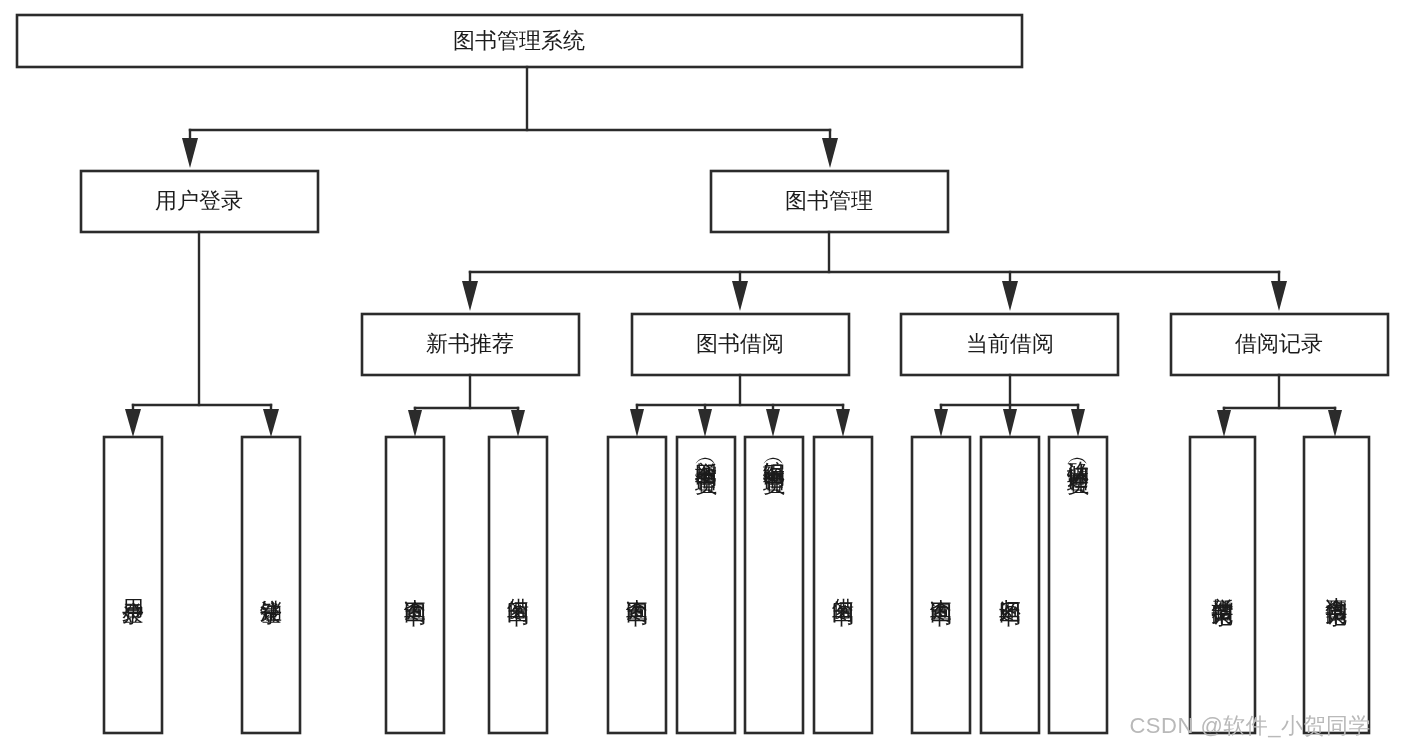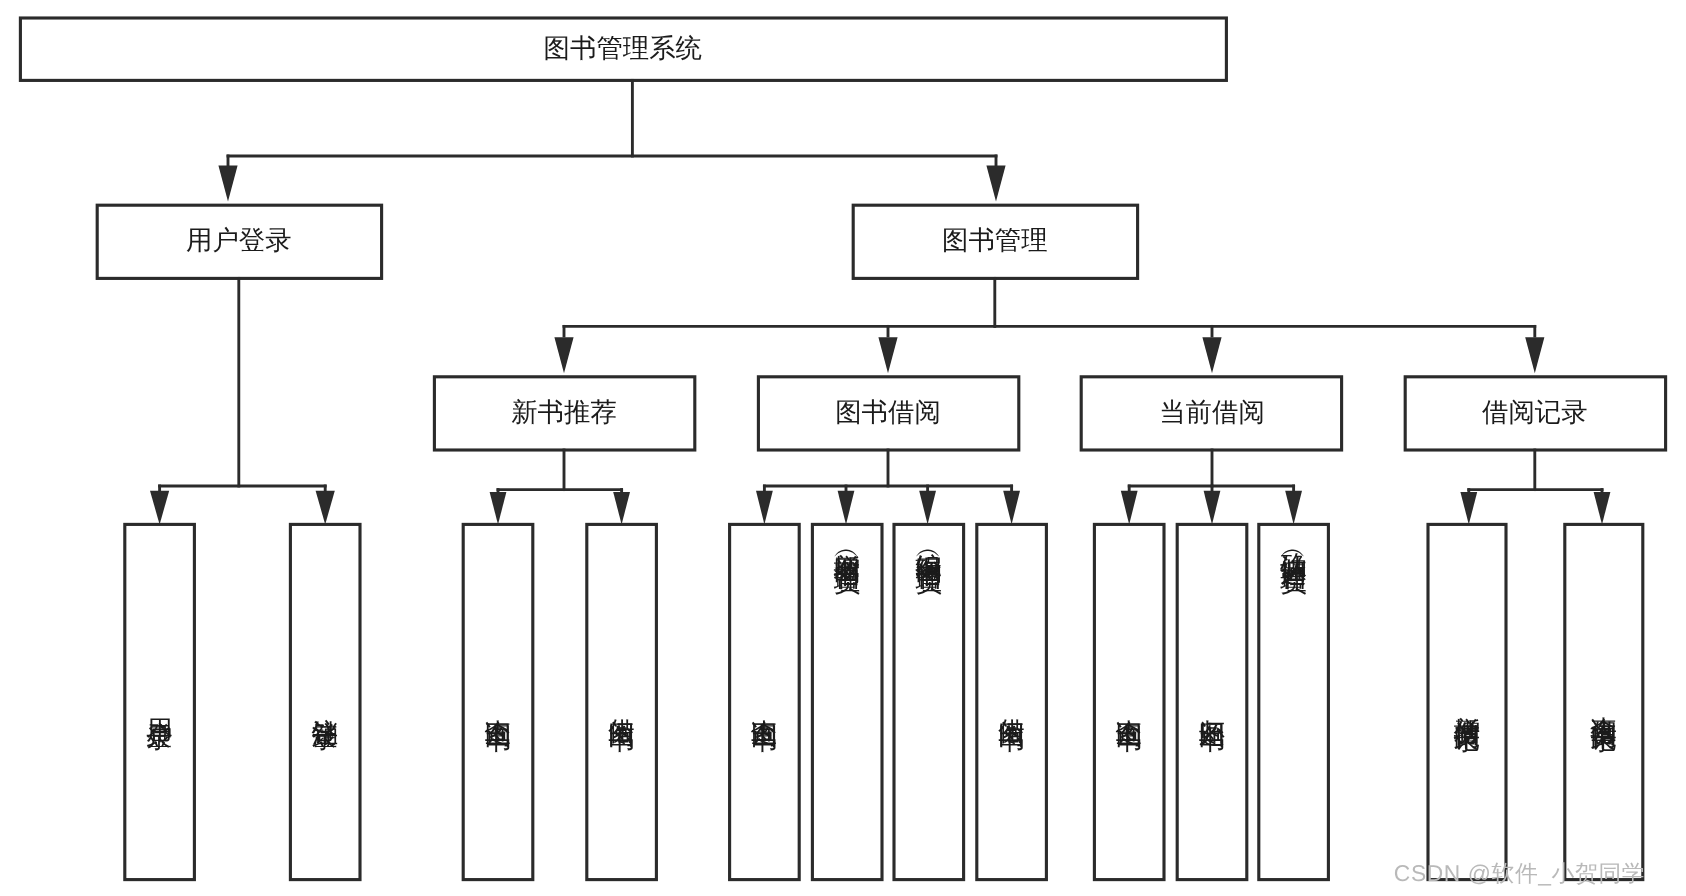--- a/index.html
+++ b/index.html
@@ -63,21 +63,21 @@
     align-items: center;
     justify-content: flex-start;
     white-space: nowrap;
     pointer-events: none;
   }
   .watermark {
     position: absolute;
     right: 8px;
     bottom: 6px;
     font-family: "Liberation Sans", "DejaVu Sans", sans-serif;
-    font-size: 19px;
+    font-size: 22px;
     color: #b9b9b9;
     white-space: nowrap;
     letter-spacing: 0.5px;
   }
 </style>
 </head>
 <body>
 
 <div id="diagram-root">
 

